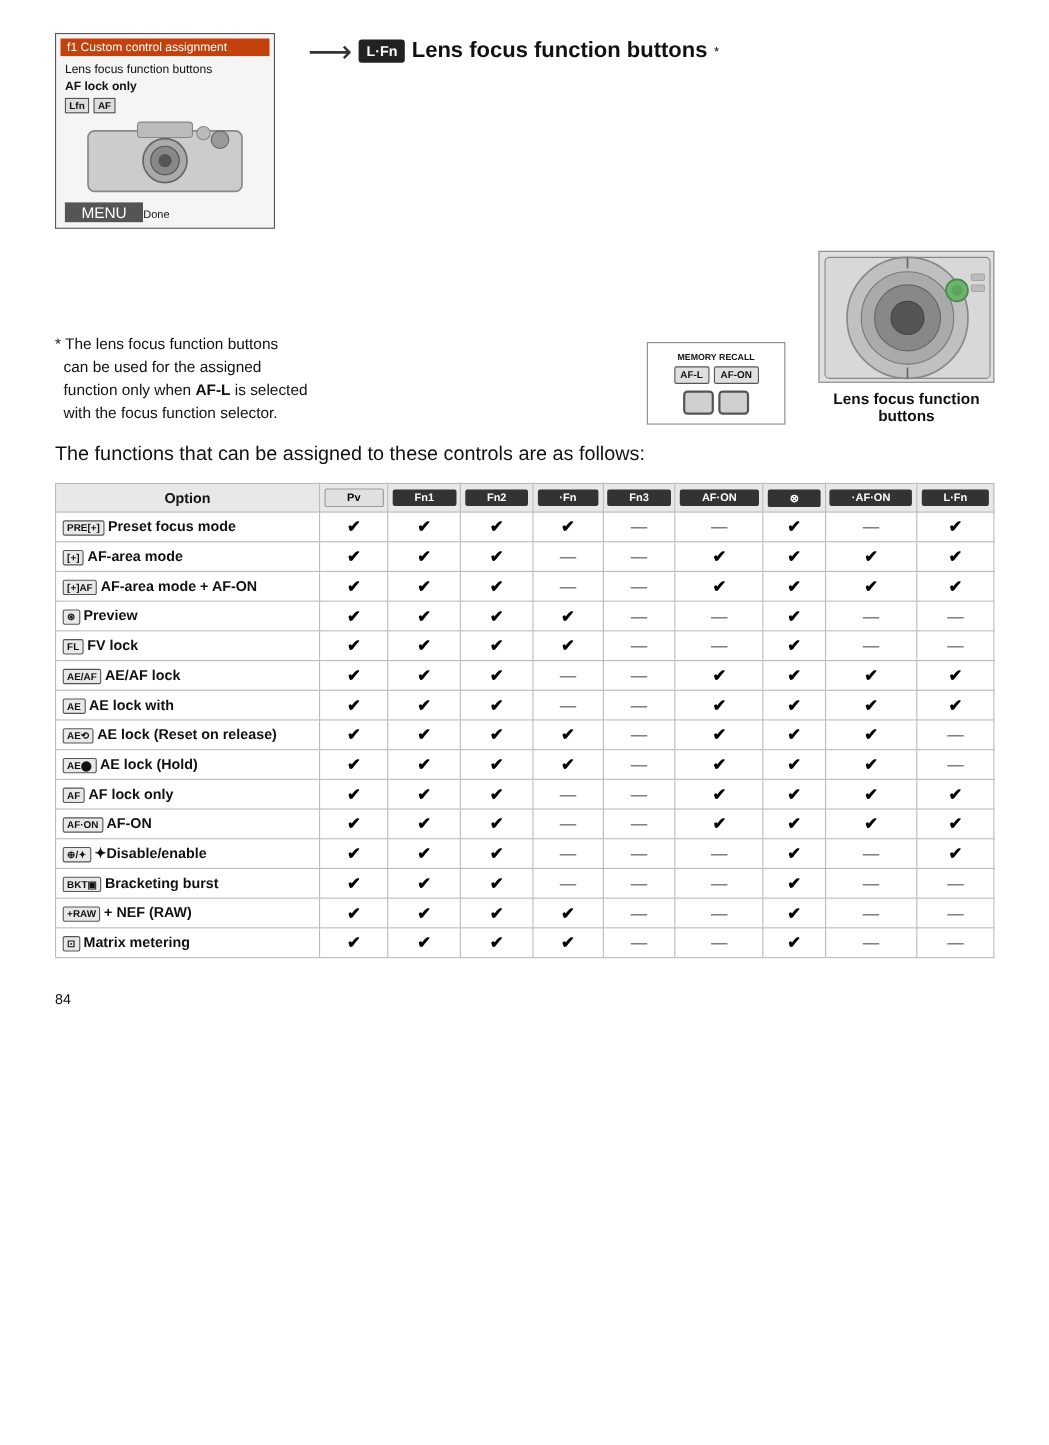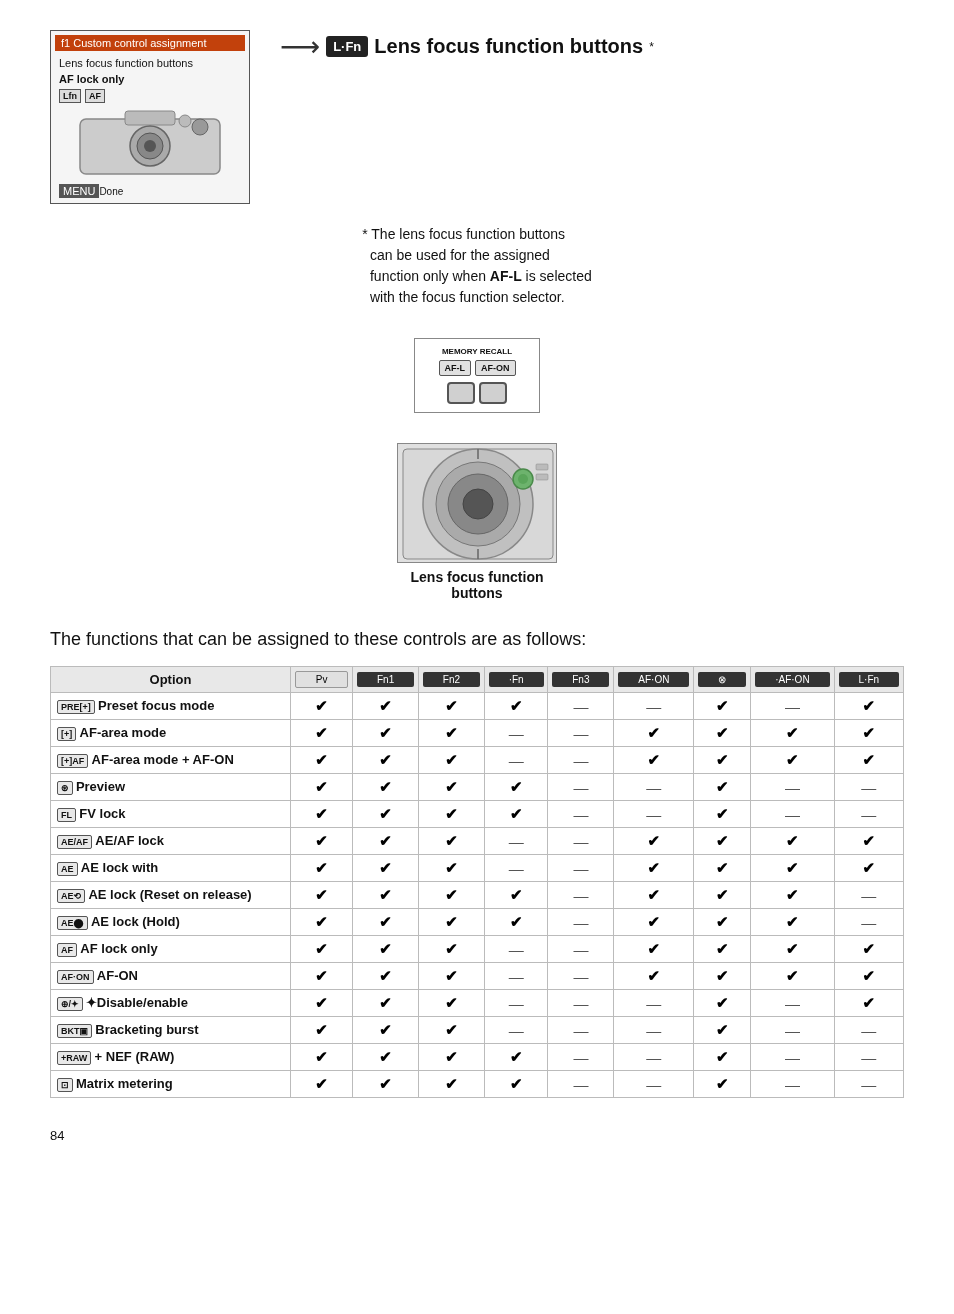--- a/index.html
+++ b/index.html
@@ -56,22 +56,22 @@
       padding: 1px 3px;
       font-weight: bold;
     }
     .menu-done {
       font-size: 10px;
       padding: 2px 4px;
     }
     .menu-done span.menu-word {
       background: #555;
       color: #fff;
-      padding: 1px 4px;
-      font-size: 11px;
+      padding: 1px 15px;
+      font-size: 14px;
     }
 
     .top-right {
       margin-left: 30px;
       flex: 1;
     }
     .lens-fn-header {
       display: flex;
       align-items: center;
       gap: 8px;
@@ -81,24 +81,23 @@
       font-size: 20px;
       font-weight: bold;
     }
     .asterisk {
       font-size: 12px;
       vertical-align: super;
     }
 
     .middle-section {
       display: flex;
-      align-items: center;
-      margin-bottom: 28px;
+      align-items: flex-end;
+      margin-bottom: 16px;
       gap: 30px;
-      flex-direction: column;
     }
     .note-text {
       flex: 1;
       font-size: 14px;
       line-height: 1.5;
     }
 
     .selector-box {
       border: 1px solid #888;
       padding: 8px;
@@ -191,21 +190,21 @@
       text-align: left;
       padding-left: 6px;
     }
     .check { color: #000; font-size: 15px; font-weight: bold; }
     .dash { color: #555; font-size: 15px; }
     .col-header-icon {
       display: inline-flex;
       align-items: center;
       justify-content: center;
       font-size: 10px;
-      font-weight: normal;
+      font-weight: bold;
       padding: 2px 20px;
       border-radius: 2px;
       background: #333;
       color: #fff;
       white-space: nowrap;
     }
     .col-header-icon.light {
       background: #e0e0e0;
       color: #000;
       border: 1px solid #999;

